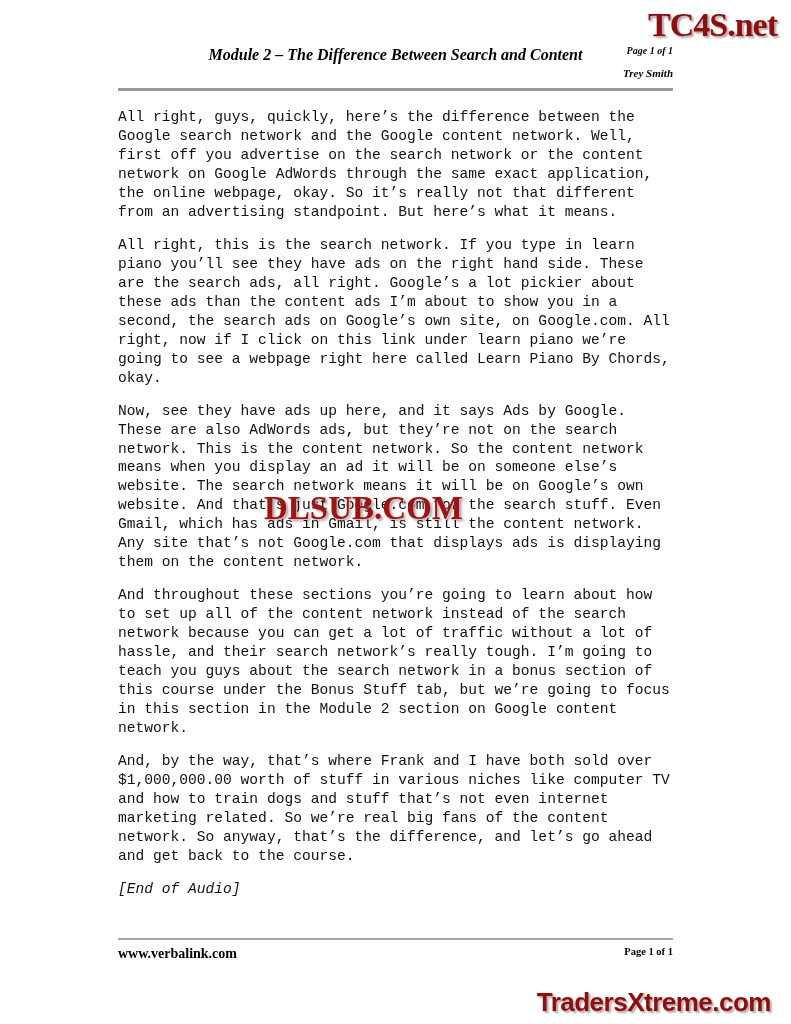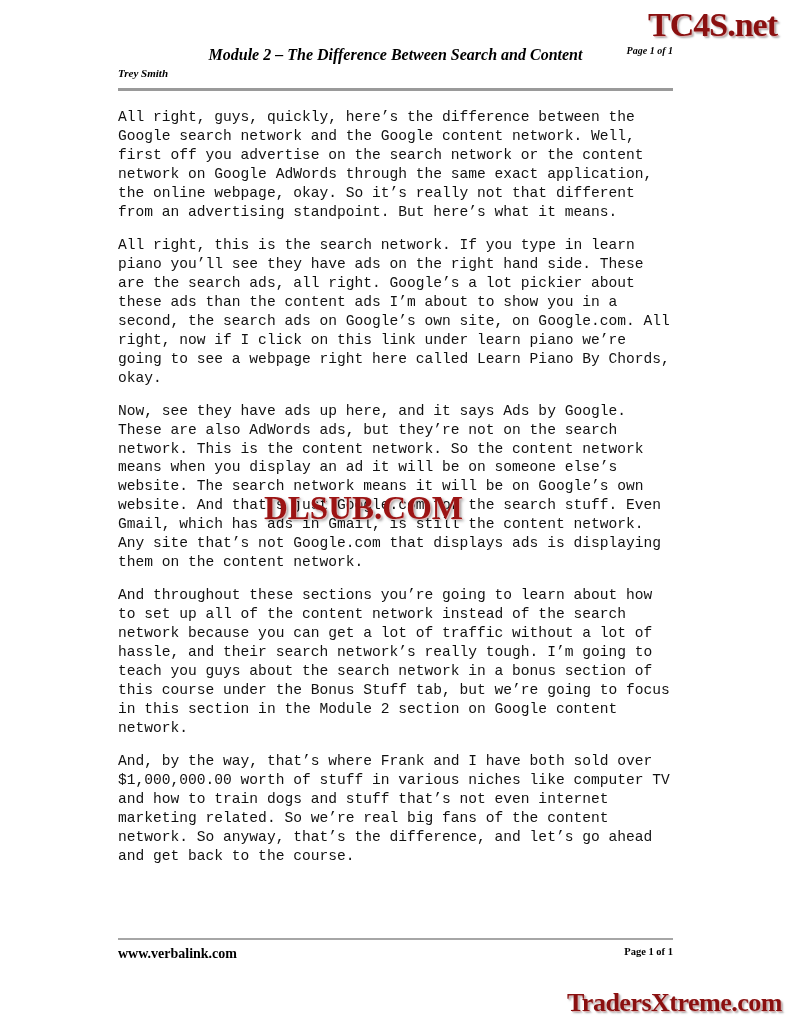--- a/index.html
+++ b/index.html
@@ -48,21 +48,21 @@
   .header-title {
     text-align: center;
     font-family: "Liberation Serif", serif;
     font-style: italic;
     font-weight: bold;
     font-size: 16px;
     color: #000;
     line-height: 1.35;
   }
   .header-sub {
-    text-align: left;
+    text-align: right;
     font-family: "Liberation Serif", serif;
     font-style: italic;
     font-weight: bold;
     font-size: 11px;
     color: #000;
     line-height: 1.35;
   }
   .header-page {
     position: absolute;
     right: 0;
@@ -146,23 +146,23 @@
     right: 0;
     top: 0;
     font-family: "Liberation Serif", serif;
     font-weight: bold;
     font-size: 10.5px;
     color: #000;
   }
 
   .brand-bottom {
     position: absolute;
-    right: 9px;
+    right: 20px;
     bottom: 6px;
-    font-family: Liberation Serif, serif;
+    font-family: Liberation Sans, sans-serif;
     font-weight: bold;
     font-size: 26px;
     color: #8a1010;
     letter-spacing: -0.5px;
     text-shadow: 1px 1px 0 #d8b0b0, 2px 2px 2px rgba(0,0,0,0.35);
     white-space: nowrap;
     margin-left: 23px;
   }
 </style>
 </head>
@@ -179,20 +179,21 @@
   </div>
 
   <div class="rule rule-top"></div>
 
   <div class="body-text">
     <p>All right, guys, quickly, here’s the difference between the Google search network and the Google content network.  Well, first off you advertise on the search network or the content network on Google AdWords through the same exact application, the online webpage, okay.  So it’s really not that different from an advertising standpoint.  But here’s what it means.</p>
     <p>All right, this is the search network.  If you type in learn piano you’ll see they have ads on the right hand side.  These are the search ads, all right.  Google’s a lot pickier about these ads than the content ads I’m about to show you in a second, the search ads on Google’s own site, on Google.com.  All right, now if I click on this link under learn piano we’re going to see a webpage right here called Learn Piano By Chords, okay.</p>
     <p>Now, see they have ads up here, and it says Ads by Google.  These are also AdWords ads, but they’re not on the search network.  This is the content network.  So the content network means when you display an ad it will be on someone else’s website.  The search network means it will be on Google’s own website.  And that’s just Google.com for the search stuff.  Even Gmail, which has ads in Gmail, is still the content network.  Any site that’s not Google.com that displays ads is displaying them on the content network.</p>
     <p>And throughout these sections you’re going to learn about how to set up all of the content network instead of the search network because you can get a lot of traffic without a lot of hassle, and their search network’s really tough.  I’m going to teach you guys about the search network in a bonus section of this course under the Bonus Stuff tab, but we’re going to focus in this section in the Module 2 section on Google content network.</p>
     <p>And, by the way, that’s where Frank and I have both sold over $1,000,000.00 worth of stuff in various niches like computer TV and how to train dogs and stuff that’s not even internet marketing related.  So we’re real big fans of the content network.  So anyway, that’s the difference, and let’s go ahead and get back to the course.</p>
+    <p class="end-audio">[End of Audio]</p>
   </div>
 
   <div class="watermark-center">
     <span class="wm-text">DLSUB.COM</span>
   </div>
 
   <div class="rule rule-bottom"></div>
 
   <div class="footer">
     <div class="footer-left">www.verbalink.com</div>

